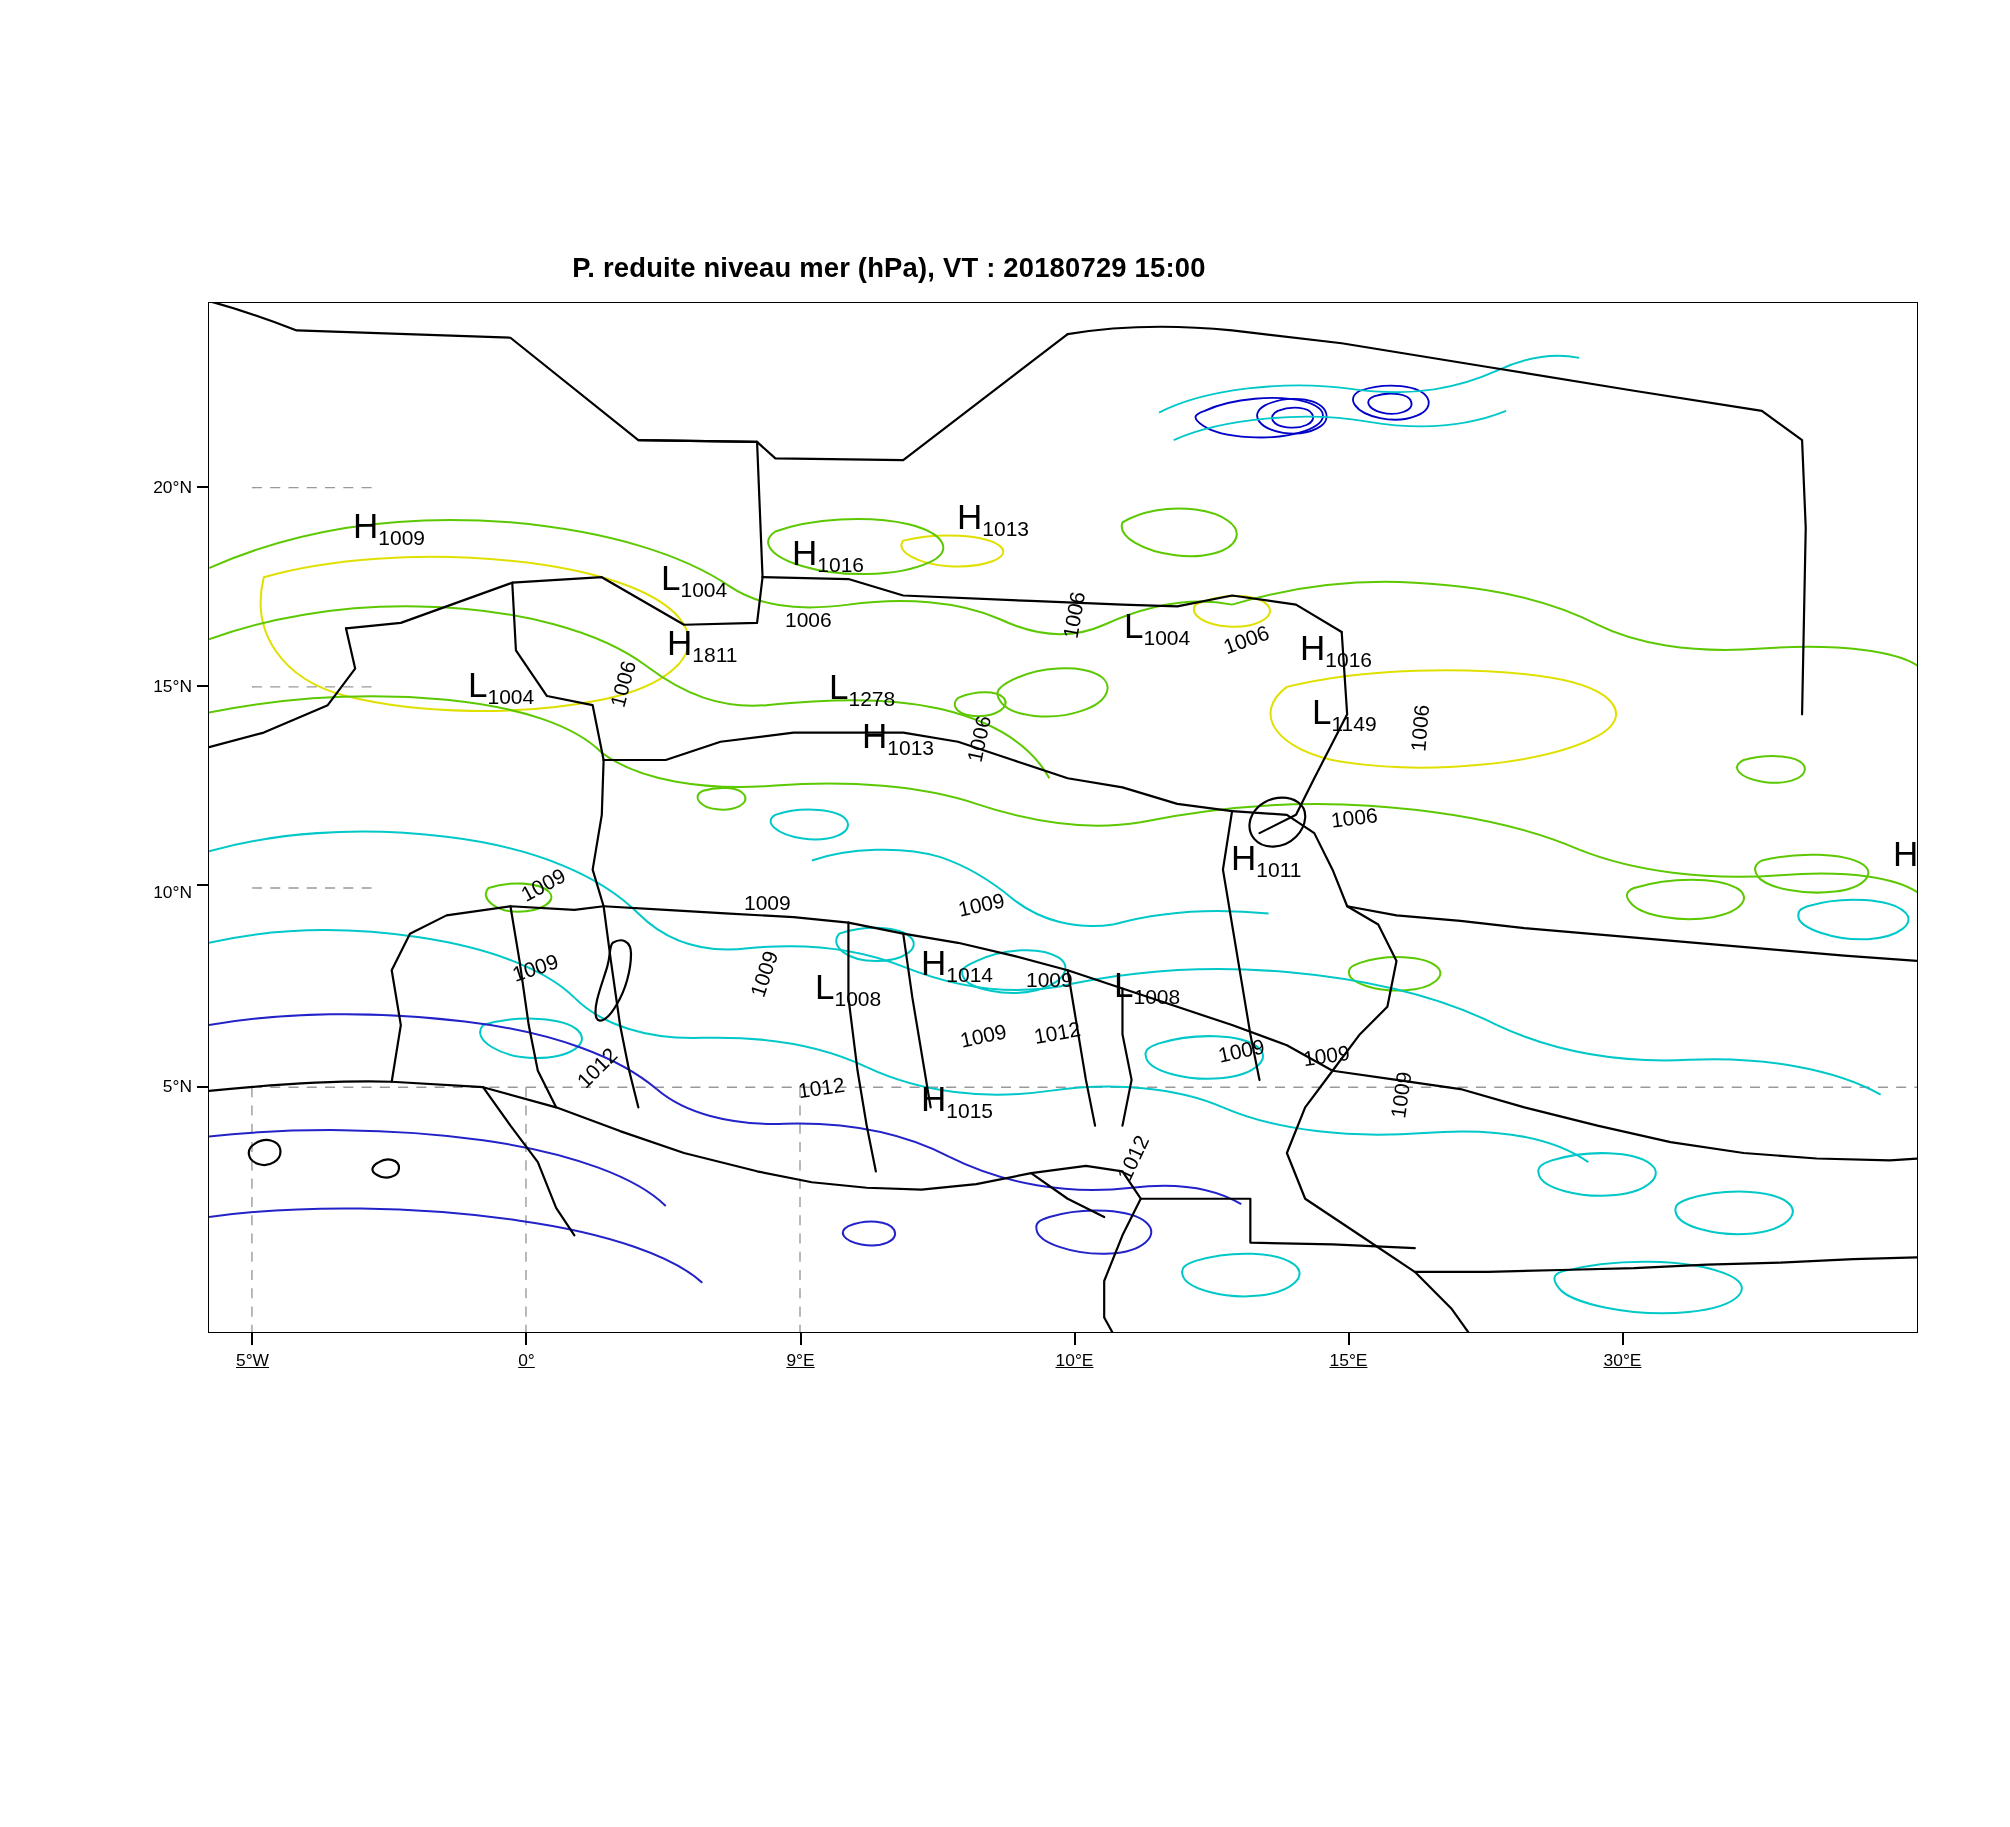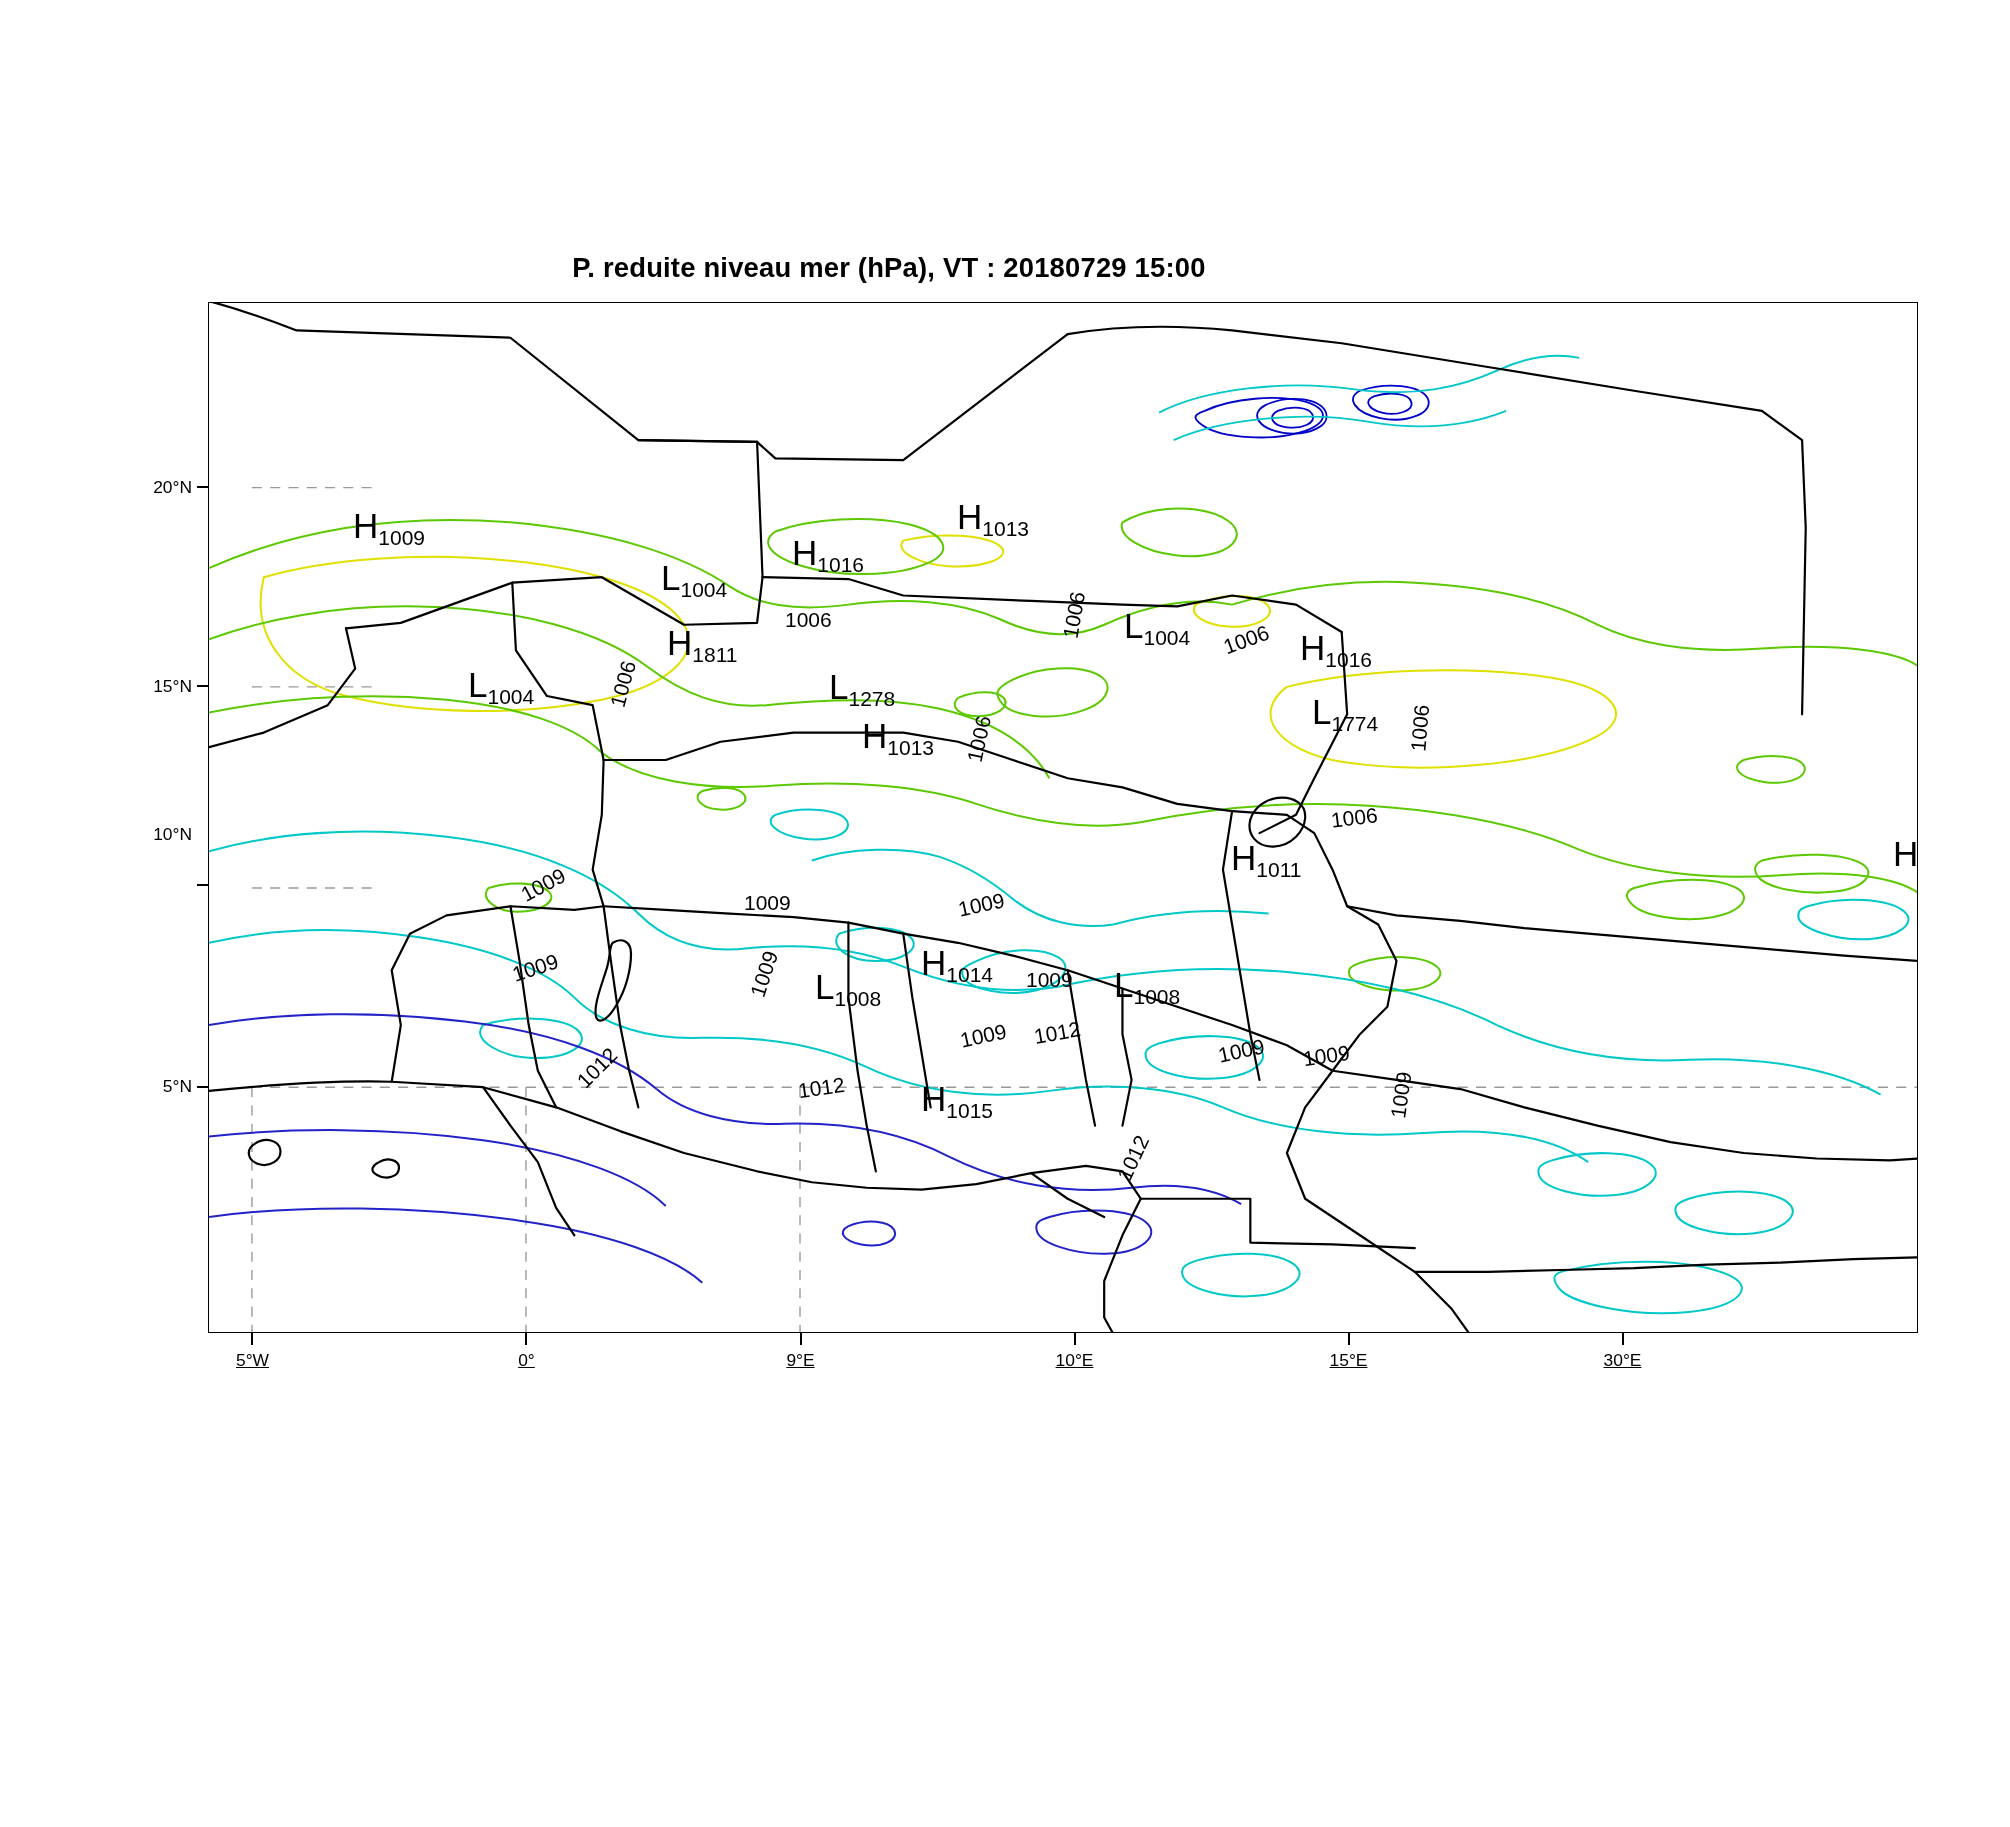--- a/index.html
+++ b/index.html
@@ -92,21 +92,21 @@
 </style>
 </head>
 <body>
 
 <div id="root">
 
   <div class="title">P. reduite niveau mer (hPa),  VT : 20180729  15:00</div>
 
   <div class="tick-label ytick" style="left:101px; top:477px; width:91px;">20°N</div>
   <div class="tick-label ytick" style="left:101px; top:676px; width:91px;">15°N</div>
-  <div class="tick-label ytick" style="left:101px; top:824px; width:91px;text-align:right;">10°N</div>
+  <div class="tick-label ytick" style="left:101px; top:882px; width:91px;text-align:right;">10°N</div>
   <div class="tick-label ytick" style="left:101px; top:1076px; width:91px;">5°N</div>
 
   <div class="tick-mark" style="left:197px; top:486px; width:12.8px; height:1.8px;"></div>
   <div class="tick-mark" style="left:197px; top:685px; width:12.8px; height:1.8px;"></div>
   <div class="tick-mark" style="left:197px; top:884px; width:12.8px; height:1.8px;"></div>
   <div class="tick-mark" style="left:197px; top:1086px; width:12.8px; height:1.8px;"></div>
 
   <div class="tick-label xtick" style="left:207px; top:1350px; width:91px;">5°W</div>
   <div class="tick-label xtick" style="left:481px; top:1350px; width:91px;">0°</div>
   <div class="tick-label xtick" style="left:755px; top:1350px; width:91px;">9°E</div>
@@ -274,21 +274,21 @@
 
     <div class="hl" style="left:144px; top:203px;"><span class="big">H</span><span class="sub">1009</span></div>
     <div class="hl" style="left:748px; top:194px;"><span class="big">H</span><span class="sub">1013</span></div>
     <div class="hl" style="left:583px; top:230px;"><span class="big">H</span><span class="sub">1016</span></div>
     <div class="hl" style="left:452px; top:255px;"><span class="big">L</span><span class="sub">1004</span></div>
     <div class="hl" style="left:915px; top:303px;"><span class="big">L</span><span class="sub">1004</span></div>
     <div class="hl" style="left:458px; top:320px;"><span class="big">H</span><span class="sub">1811</span></div>
     <div class="hl" style="left:1091px; top:325px;"><span class="big">H</span><span class="sub">1016</span></div>
     <div class="hl" style="left:259px; top:362px;"><span class="big">L</span><span class="sub">1004</span></div>
     <div class="hl" style="left:620px; top:364px;"><span class="big">L</span><span class="sub">1278</span></div>
-    <div class="hl" style="left:1103px; top:389px;"><span class="big">L</span><span class="sub">1774</span></div>
+    <div class="hl" style="left:1103px; top:389px;"><span class="big">L</span><span class="sub">1149</span></div>
     <div class="hl" style="left:653px; top:413px;"><span class="big">H</span><span class="sub">1013</span></div>
     <div class="hl" style="left:1684px; top:531px;"><span class="big">H</span><span class="sub"></span></div>
     <div class="hl" style="left:1022px; top:535px;"><span class="big">H</span><span class="sub">1011</span></div>
     <div class="hl" style="left:712px; top:640px;"><span class="big">H</span><span class="sub">1014</span></div>
     <div class="hl" style="left:606px; top:664px;"><span class="big">L</span><span class="sub">1008</span></div>
     <div class="hl" style="left:905px; top:662px;"><span class="big">L</span><span class="sub">1008</span></div>
     <div class="hl" style="left:712px; top:776px;"><span class="big">H</span><span class="sub">1015</span></div>
 
   </div>
 </div>

